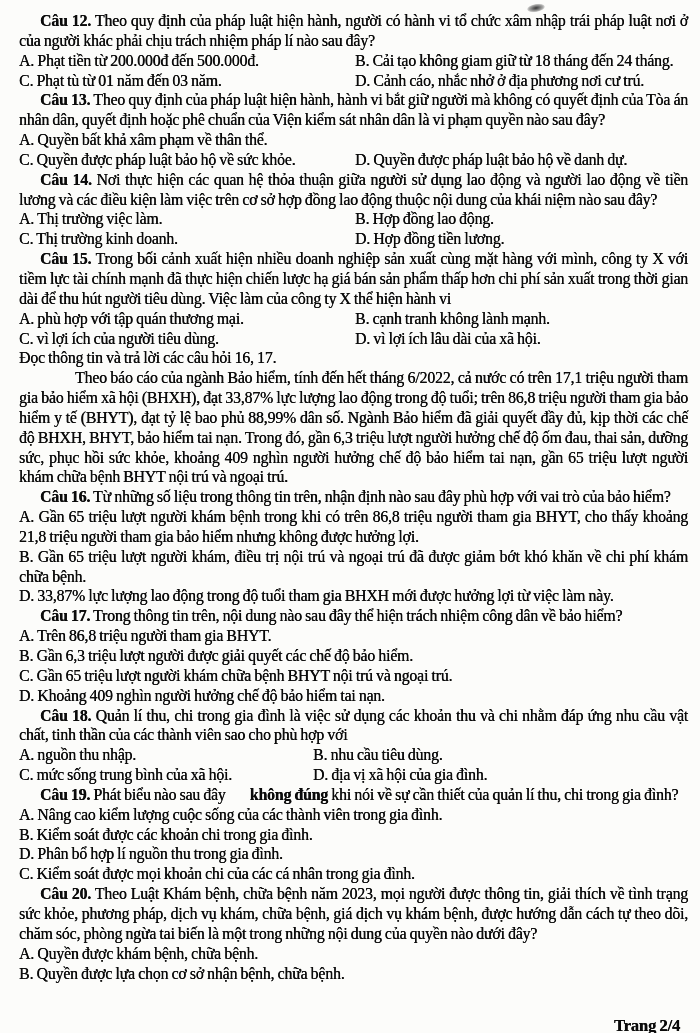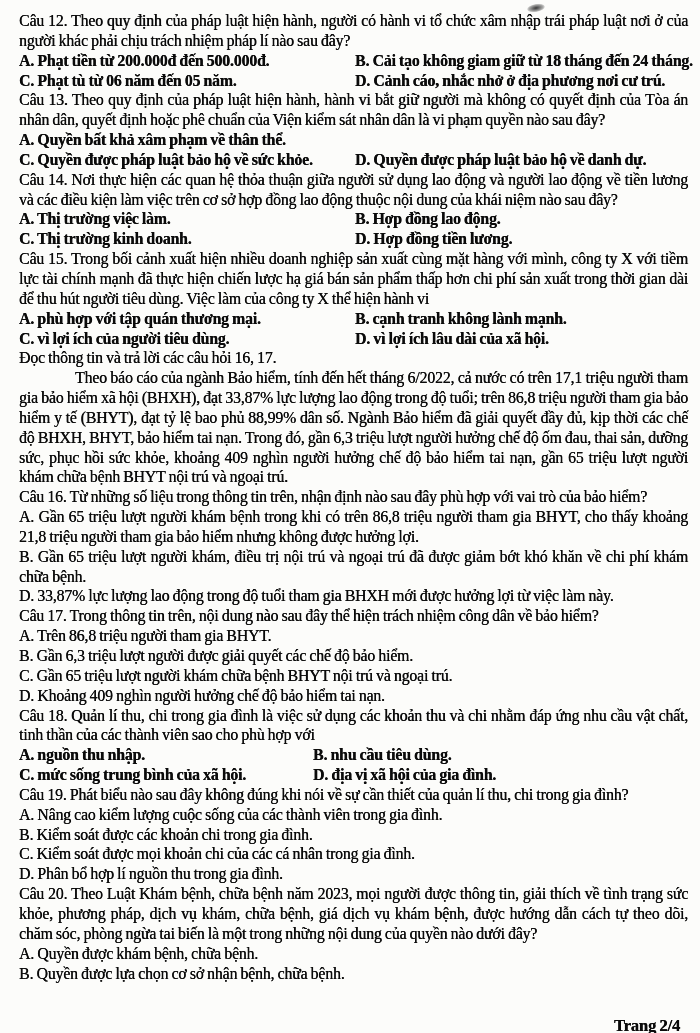--- a/index.html
+++ b/index.html
@@ -16,24 +16,24 @@
     letter-spacing: -0.15px;
     word-spacing: -0.6px;
     overflow: hidden;
     text-shadow: 0.3px 0 0 currentColor;
   }
   .content {
     padding: 11px 12px 0 19px;
     text-align: justify;
   }
   p { margin: 0; }
-  .q-label, .bold { font-weight: 400; }
+  .q-label, .bold { font-weight: 700; margin-left: 21px; }
   .reading-title { font-weight: 400; }
   .passage { text-indent: 56px; }
-  .opt-row { display: flex; font-weight: bold; }
+  .opt-row { display: flex; }
   .opt-row .c1 { flex: 0 0 336px; white-space: nowrap; overflow: visible; }
   .opt-row .c2 { flex: 1 1 auto; white-space: nowrap; overflow: visible; }
   .q18 .opt-row .c1 { flex-basis: 294px; }
   .page-footer {
     position: absolute;
     top: 1016px;
     right: 20px;
     font-weight: 700;
     font-size: 16.5px;
   }
@@ -56,21 +56,21 @@
 
   <div class="content">
 
     <div class="question">
       <p class="q-text"><b class="q-label">Câu 12.</b> <span>Theo quy định của pháp luật hiện hành, người có hành vi tổ chức xâm nhập trái pháp luật nơi ở của người khác phải chịu trách nhiệm pháp lí nào sau đây?</span></p>
       <div class="opt-row">
         <span class="c1">A. Phạt tiền từ 200.000đ đến 500.000đ.</span>
         <span class="c2">B. Cải tạo không giam giữ từ 18 tháng đến 24 tháng.</span>
       </div>
       <div class="opt-row">
-        <span class="c1">C. Phạt tù từ 06 năm đến 05 năm.</span>
+        <span class="c1">C. Phạt tù từ 01 năm đến 03 năm.</span>
         <span class="c2">D. Cảnh cáo, nhắc nhở ở địa phương nơi cư trú.</span>
       </div>
     </div>
 
     <div class="question">
       <p class="q-text"><b class="q-label">Câu 13.</b> <span>Theo quy định của pháp luật hiện hành, hành vi bắt giữ người mà không có quyết định của Tòa án nhân dân, quyết định hoặc phê chuẩn của Viện kiểm sát nhân dân là vi phạm quyền nào sau đây?</span></p>
       <div class="opt-row">
         <span class="c1">A. Quyền bất khả xâm phạm về thân thể.</span>
       </div>
       <div class="opt-row">
@@ -132,22 +132,22 @@
       <div class="opt-row">
         <span class="c1">C. mức sống trung bình của xã hội.</span>
         <span class="c2">D. địa vị xã hội của gia đình.</span>
       </div>
     </div>
 
     <div class="question">
       <p class="q-text"><b class="q-label">Câu 19.</b> <span>Phát biểu nào sau đây </span><b class="bold">không đúng</b><span> khi nói về sự cần thiết của quản lí thu, chi trong gia đình?</span></p>
       <p class="opt">A. Nâng cao kiểm lượng cuộc sống của các thành viên trong gia đình.</p>
       <p class="opt">B. Kiểm soát được các khoản chi trong gia đình.</p>
+      <p class="opt">D. Phân bổ hợp lí nguồn thu trong gia đình.</p>
       <p class="opt">C. Kiểm soát được mọi khoản chi của các cá nhân trong gia đình.</p>
-      <p class="opt">D. Phân bổ hợp lí nguồn thu trong gia đình.</p>
     </div>
 
     <div class="question">
       <p class="q-text"><b class="q-label">Câu 20.</b> <span>Theo Luật Khám bệnh, chữa bệnh năm 2023, mọi người được thông tin, giải thích về tình trạng sức khỏe, phương pháp, dịch vụ khám, chữa bệnh, giá dịch vụ khám bệnh, được hướng dẫn cách tự theo dõi, chăm sóc, phòng ngừa tai biến là một trong những nội dung của quyền nào dưới đây?</span></p>
       <p class="opt">A. Quyền được khám bệnh, chữa bệnh.</p>
       <p class="opt">B. Quyền được lựa chọn cơ sở nhận bệnh, chữa bệnh.</p>
     </div>
 
   </div>
 

